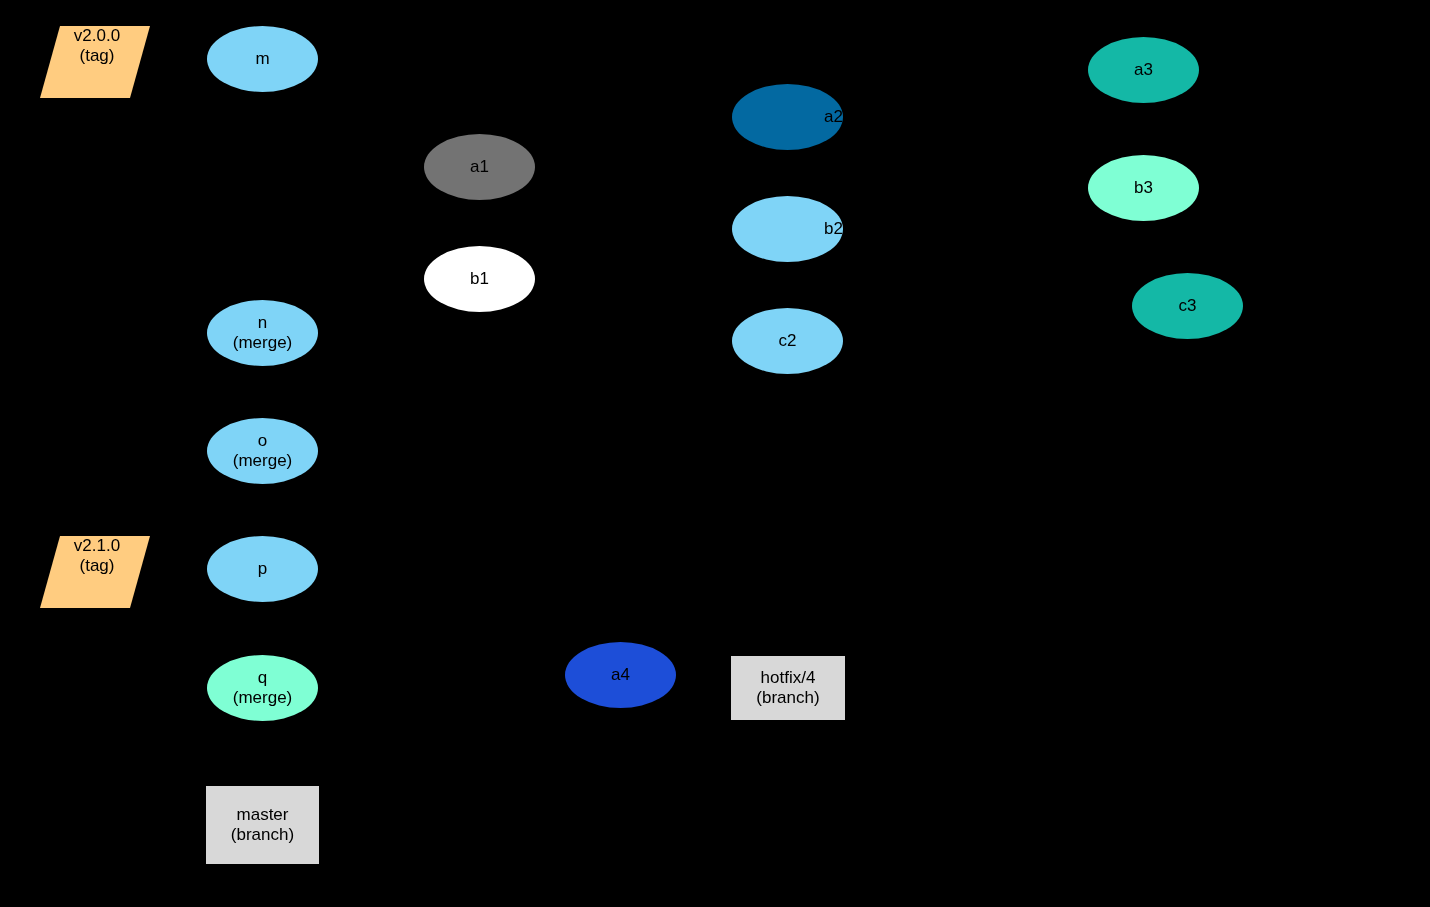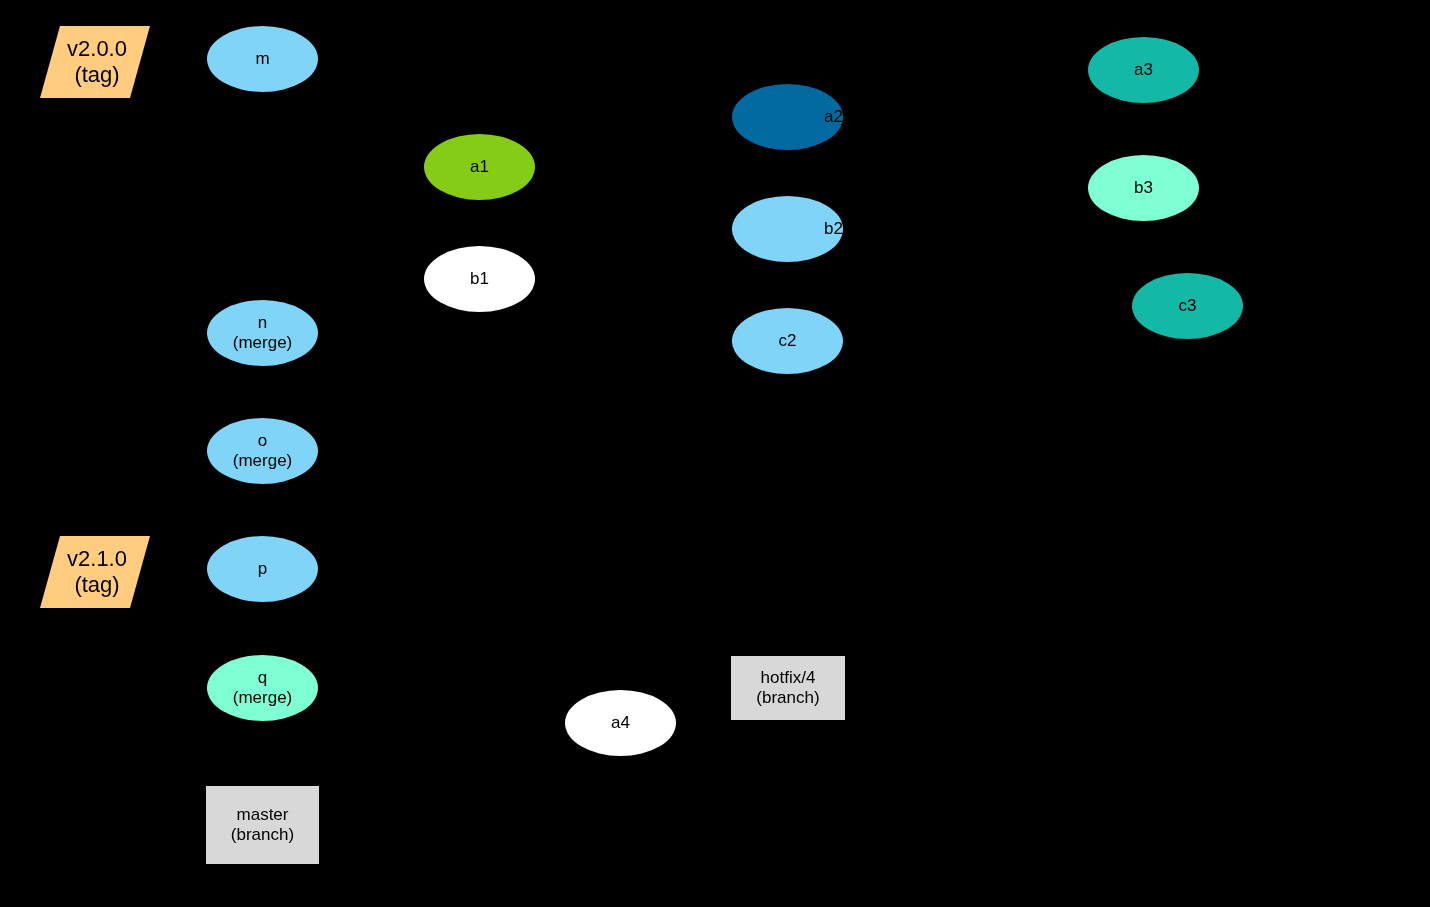--- a/index.html
+++ b/index.html
@@ -39,25 +39,24 @@
   }
   .node.commit {
     border-radius: 50%;
   }
   .node.branch {
     border-radius: 0;
   }
   .tag {
     position: absolute;
     display: flex;
-    align-items: center;
     justify-content: center;
     text-align: center;
     color: #000000;
-    font-size: 22px;
+    font-size: 17px;
     line-height: 1.18;
     white-space: pre-line;
     user-select: none;
   }
   .tag svg {
     position: absolute;
     left: 0;
     top: 0;
   }
   .tag .tag-text {
@@ -92,36 +91,36 @@
       <path d="M1143.5,188 Q703,438 262.5,688" stroke="#000000" stroke-width="1.4" fill="none" marker-end="url(#arrowhead)"></path>
       <path d="M1143.5,306 Q703,497 262.5,688" stroke="#000000" stroke-width="1.4" fill="none" marker-end="url(#arrowhead)"></path>
       <path d="M262.5,688 Q262.5,753 262.5,818" stroke="#000000" stroke-width="1.4" fill="none" marker-end="url(#arrowhead)"></path>
       <path d="M620.5,688 Q704.25,688 788,688" stroke="#000000" stroke-width="1.4" fill="none" marker-end="url(#arrowhead)"></path>
       <path d="M262.5,569 Q441.5,628.5 620.5,688" stroke="#000000" stroke-width="1.4" fill="none" marker-end="url(#arrowhead)"></path>
       <path d="M95,62 Q178.75,60.5 262.5,59" stroke="#000000" stroke-width="1.4" fill="none" marker-end="url(#arrowhead)"></path>
       <path d="M95,572 Q178.75,570.5 262.5,569" stroke="#000000" stroke-width="1.4" fill="none" marker-end="url(#arrowhead)"></path>
     </svg>
   <div id="node-layer">
       <div class="node commit" style="left: 207px; top: 26px; width: 111px; height: 66px; background: rgb(127, 212, 247);"><span class="node-label">m</span></div>
-      <div class="node commit" style="left: 424px; top: 134px; width: 111px; height: 66px; background: #84cc16;"><span class="node-label">a1</span></div>
+      <div class="node commit" style="left: 424px; top: 134px; width: 111px; height: 66px; background: #737373;"><span class="node-label">a1</span></div>
       <div class="node commit" style="left: 424px; top: 246px; width: 111px; height: 66px; background: #ffffff;"><span class="node-label">b1</span></div>
       <div class="node commit" style="left: 732px; top: 84px; width: 111px; height: 66px; background: #0369a1; justify-content: flex-end;"><span class="node-label">a2</span></div>
       <div class="node commit" style="left: 732px; top: 196px; width: 111px; height: 66px; background: rgb(127, 212, 247); justify-content: flex-end;"><span class="node-label">b2</span></div>
       <div class="node commit" style="left: 732px; top: 308px; width: 111px; height: 66px; background: rgb(127, 212, 247);"><span class="node-label">c2</span></div>
       <div class="node commit" style="left: 1088px; top: 37px; width: 111px; height: 66px; background: #14b8a6;"><span class="node-label">a3</span></div>
       <div class="node commit" style="left: 1088px; top: 155px; width: 111px; height: 66px; background: rgb(127, 255, 212);"><span class="node-label">b3</span></div>
       <div class="node commit" style="left: 1132px; top: 273px; width: 111px; height: 66px; background: #14b8a6;"><span class="node-label">c3</span></div>
       <div class="node commit" style="left: 207px; top: 300px; width: 111px; height: 66px; background: rgb(127, 212, 247);"><span class="node-label">n
 (merge)</span></div>
       <div class="node commit" style="left: 207px; top: 418px; width: 111px; height: 66px; background: rgb(127, 212, 247);"><span class="node-label">o
 (merge)</span></div>
       <div class="node commit" style="left: 207px; top: 536px; width: 111px; height: 66px; background: rgb(127, 212, 247);"><span class="node-label">p</span></div>
       <div class="node commit" style="left: 207px; top: 655px; width: 111px; height: 66px; background: rgb(127, 255, 212);"><span class="node-label">q
 (merge)</span></div>
-      <div class="node commit" style="left: 565px; top: 690px; width: 111px; height: 66px; background: #ffffff;"><span class="node-label">a4</span></div>
+      <div class="node commit" style="left: 565px; top: 642px; width: 111px; height: 66px; background: #1d4ed8;"><span class="node-label">a4</span></div>
       <div class="tag" style="left: 40px; top: 26px; width: 110px; height: 72px;"><svg width="110" height="72" viewBox="0 0 110 72">
           <polygon points="20,0 110,0 90,72 0,72" fill="#FFCC80"></polygon>
         </svg><span class="tag-text">v2.0.0
 (tag)</span></div>
       <div class="tag" style="left: 40px; top: 536px; width: 110px; height: 72px;"><svg width="110" height="72" viewBox="0 0 110 72">
           <polygon points="20,0 110,0 90,72 0,72" fill="#FFCC80"></polygon>
         </svg><span class="tag-text">v2.1.0
 (tag)</span></div>
       <div class="node branch" style="left: 206px; top: 786px; width: 113px; height: 78px; background: rgb(216, 216, 216);"><span class="node-label">master
 (branch)</span></div>

